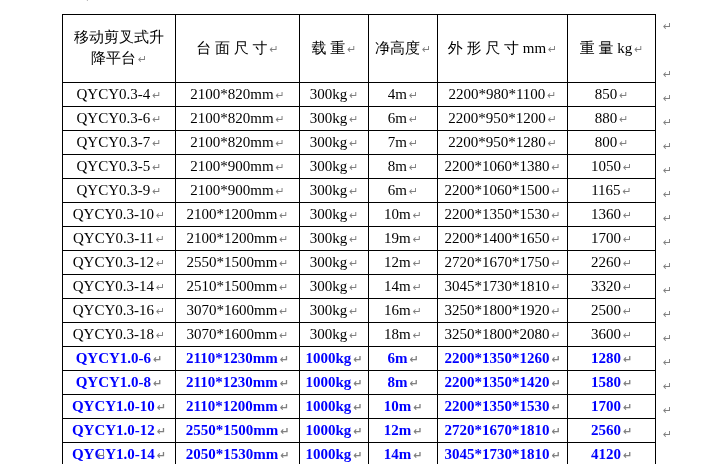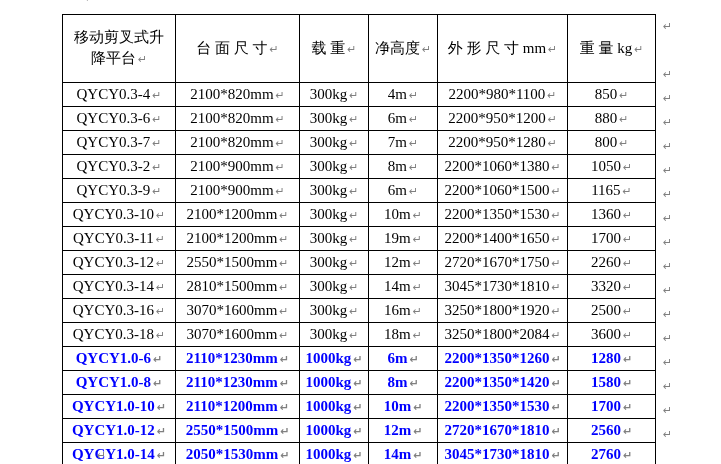--- a/index.html
+++ b/index.html
@@ -79,21 +79,21 @@
         </tr>
         <tr>
           <td><span>QYCY0.3-7</span><span class="mark">↵</span></td>
           <td><span>2100*820mm</span><span class="mark">↵</span></td>
           <td><span>300kg</span><span class="mark">↵</span></td>
           <td><span>7m</span><span class="mark">↵</span></td>
           <td><span>2200*950*1280</span><span class="mark">↵</span></td>
           <td><span>800</span><span class="mark">↵</span></td>
         </tr>
         <tr>
-          <td><span>QYCY0.3-2</span><span class="mark">↵</span></td>
+          <td><span>QYCY0.3-5</span><span class="mark">↵</span></td>
           <td><span>2100*900mm</span><span class="mark">↵</span></td>
           <td><span>300kg</span><span class="mark">↵</span></td>
           <td><span>8m</span><span class="mark">↵</span></td>
           <td><span>2200*1060*1380</span><span class="mark">↵</span></td>
           <td><span>1050</span><span class="mark">↵</span></td>
         </tr>
         <tr>
           <td><span>QYCY0.3-9</span><span class="mark">↵</span></td>
           <td><span>2100*900mm</span><span class="mark">↵</span></td>
           <td><span>300kg</span><span class="mark">↵</span></td>
@@ -120,40 +120,40 @@
         <tr>
           <td><span>QYCY0.3-12</span><span class="mark">↵</span></td>
           <td><span>2550*1500mm</span><span class="mark">↵</span></td>
           <td><span>300kg</span><span class="mark">↵</span></td>
           <td><span>12m</span><span class="mark">↵</span></td>
           <td><span>2720*1670*1750</span><span class="mark">↵</span></td>
           <td><span>2260</span><span class="mark">↵</span></td>
         </tr>
         <tr>
           <td><span>QYCY0.3-14</span><span class="mark">↵</span></td>
-          <td><span>2810*1500mm</span><span class="mark">↵</span></td>
+          <td><span>2510*1500mm</span><span class="mark">↵</span></td>
           <td><span>300kg</span><span class="mark">↵</span></td>
           <td><span>14m</span><span class="mark">↵</span></td>
           <td><span>3045*1730*1810</span><span class="mark">↵</span></td>
           <td><span>3320</span><span class="mark">↵</span></td>
         </tr>
         <tr>
           <td><span>QYCY0.3-16</span><span class="mark">↵</span></td>
           <td><span>3070*1600mm</span><span class="mark">↵</span></td>
           <td><span>300kg</span><span class="mark">↵</span></td>
           <td><span>16m</span><span class="mark">↵</span></td>
           <td><span>3250*1800*1920</span><span class="mark">↵</span></td>
           <td><span>2500</span><span class="mark">↵</span></td>
         </tr>
         <tr>
           <td><span>QYCY0.3-18</span><span class="mark">↵</span></td>
           <td><span>3070*1600mm</span><span class="mark">↵</span></td>
           <td><span>300kg</span><span class="mark">↵</span></td>
           <td><span>18m</span><span class="mark">↵</span></td>
-          <td><span>3250*1800*2084</span><span class="mark">↵</span></td>
+          <td><span>3250*1800*2080</span><span class="mark">↵</span></td>
           <td><span>3600</span><span class="mark">↵</span></td>
         </tr>
         <tr class="blue">
           <td><span>QYCY1.0-6</span><span class="mark">↵</span></td>
           <td><span>2110*1230mm</span><span class="mark">↵</span></td>
           <td><span>1000kg</span><span class="mark">↵</span></td>
           <td><span>6m</span><span class="mark">↵</span></td>
           <td><span>2200*1350*1260</span><span class="mark">↵</span></td>
           <td><span>1280</span><span class="mark">↵</span></td>
         </tr>
@@ -180,21 +180,21 @@
           <td><span>12m</span><span class="mark">↵</span></td>
           <td><span>2720*1670*1810</span><span class="mark">↵</span></td>
           <td><span>2560</span><span class="mark">↵</span></td>
         </tr>
         <tr class="blue">
           <td><span>QYCY1.0-14</span><span class="mark">↵</span></td>
           <td><span>2050*1530mm</span><span class="mark">↵</span></td>
           <td><span>1000kg</span><span class="mark">↵</span></td>
           <td><span>14m</span><span class="mark">↵</span></td>
           <td><span>3045*1730*1810</span><span class="mark">↵</span></td>
-          <td><span>2760</span><span class="mark">↵</span></td>
+          <td><span>4120</span><span class="mark">↵</span></td>
         </tr>
       </tbody>
   </table>
 
   <div class="row-marks">
       <div class="slot header">
         <span class="mark">↵</span>
       </div>
       <div class="slot">
         <span class="mark">↵</span>

